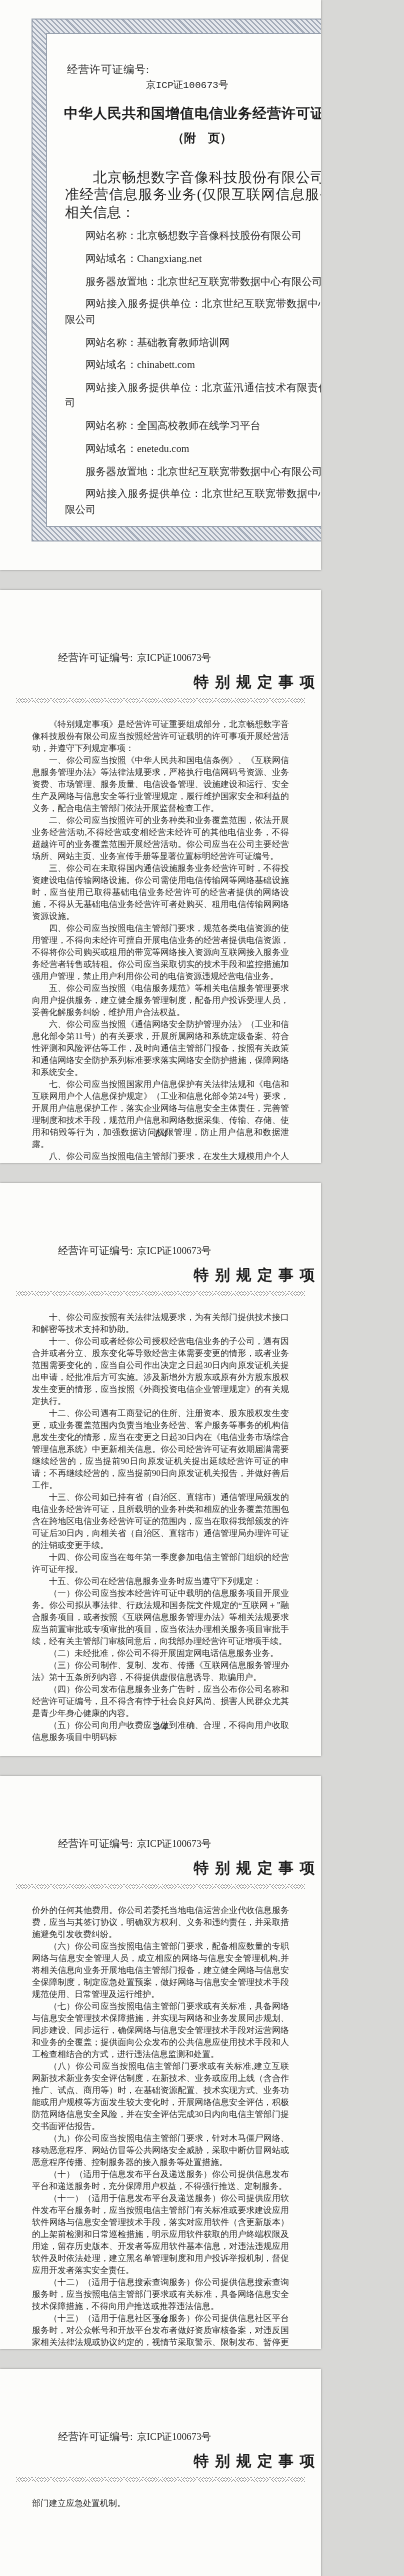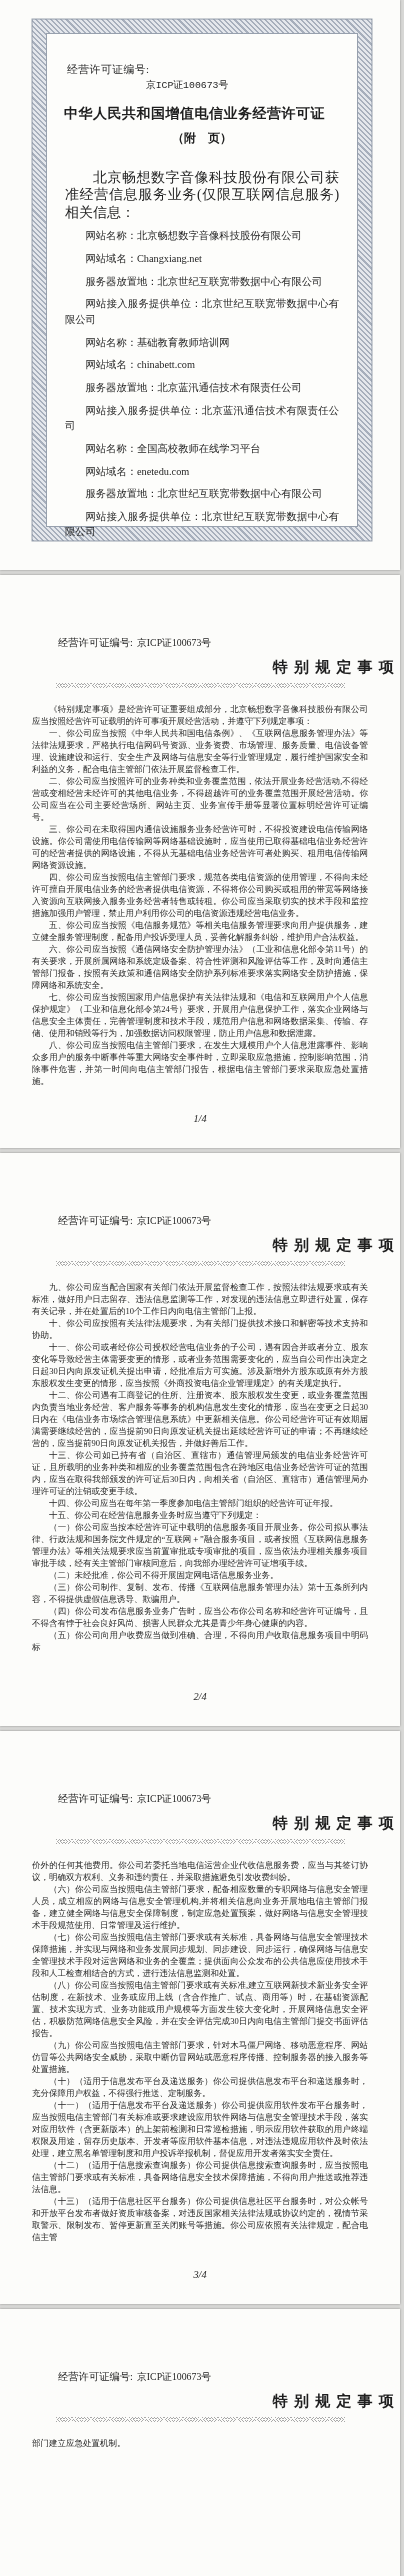--- a/index.html
+++ b/index.html
@@ -4,22 +4,22 @@
 <style>
   html,body{margin:0;padding:0;}
   body{
     width:405px;height:2873px;
     background:#d8d8d6;
     font-family:"Liberation Serif","DejaVu Serif",serif;
     color:#1f1f1f;
     -webkit-font-smoothing:antialiased;
   }
   .page{
-    position:relative;width:400px;background:#fcfcfa;
-    margin:0 0 5px 0;box-shadow:0 0 2.1px rgba(0,0,0,.35);
+    position:relative;width:321px;background:#fcfcfa;
+    margin:0 0 20px 0;box-shadow:0 0 2.1px rgba(0,0,0,.35);
     overflow:hidden;box-sizing:border-box;
   }
   .page-cert{height:570px;}
   .page-reg{height:573px;}
   .page-reg:last-child{height:570px;margin-bottom:0;}
 
   
   .cert-frame{
     position:absolute;left:32px;top:19px;width:340px;height:522px;
     box-sizing:border-box;padding:14.4px;
@@ -84,21 +84,20 @@
             <p class="cert-entry"><span>网站域名：</span><span>Changxiang.net</span></p>
 
             <p class="cert-entry"><span>服务器放置地：</span><span>北京世纪互联宽带数据中心有限公司</span></p>
 
             <p class="cert-entry"><span>网站接入服务提供单位：</span><span>北京世纪互联宽带数据中心有限公司</span></p>
 
             <p class="cert-entry"><span>网站名称：</span><span>基础教育教师培训网</span></p>
 
             <p class="cert-entry"><span>网站域名：</span><span>chinabett.com</span></p>
 
-            <p class="cert-entry"><span>服务器放置地：</span><span>北京蓝汛通信技术有限责任公司</span></p>
 
             <p class="cert-entry"><span>网站接入服务提供单位：</span><span>北京蓝汛通信技术有限责任公司</span></p>
 
             <p class="cert-entry"><span>网站名称：</span><span>全国高校教师在线学习平台</span></p>
 
             <p class="cert-entry"><span>网站域名：</span><span>enetedu.com</span></p>
 
             <p class="cert-entry"><span>服务器放置地：</span><span>北京世纪互联宽带数据中心有限公司</span></p>
 
             <p class="cert-entry"><span>网站接入服务提供单位：</span><span>北京世纪互联宽带数据中心有限公司</span></p>
@@ -125,21 +124,20 @@
       </div>
     <p class="page-num">1/4</p>
   </section>
 
   <section class="page page-reg">
     <p class="reg-header"><span>经营许可证编号:</span><span class="reg-lic-no">京ICP证100673号</span></p>
     <h2 class="reg-title">特别规定事项</h2>
     <div class="reg-wave"></div>
     <div class="reg-body">
 
-    <p class="reg-para">九、你公司应当配合国家有关部门依法开展监督检查工作，按照法律法规要求或有关标准，做好用户日志留存、违法信息监测等工作，对发现的违法信息立即进行处置，保存有关记录，并在处置后的10个工作日内向电信主管部门上报。</p>
         <p class="reg-para">十、你公司应按照有关法律法规要求，为有关部门提供技术接口和解密等技术支持和协助。</p>
         <p class="reg-para">十一、你公司或者经你公司授权经营电信业务的子公司，遇有因合并或者分立、股东变化等导致经营主体需要变更的情形，或者业务范围需要变化的，应当自公司作出决定之日起30日内向原发证机关提出申请，经批准后方可实施。涉及新增外方股东或原有外方股东股权发生变更的情形，应当按照《外商投资电信企业管理规定》的有关规定执行。</p>
         <p class="reg-para">十二、你公司遇有工商登记的住所、注册资本、股东股权发生变更，或业务覆盖范围内负责当地业务经营、客户服务等事务的机构信息发生变化的情形，应当在变更之日起30日内在《电信业务市场综合管理信息系统》中更新相关信息。你公司经营许可证有效期届满需要继续经营的，应当提前90日向原发证机关提出延续经营许可证的申请；不再继续经营的，应当提前90日向原发证机关报告，并做好善后工作。</p>
         <p class="reg-para">十三、你公司如已持有省（自治区、直辖市）通信管理局颁发的电信业务经营许可证，且所载明的业务种类和相应的业务覆盖范围包含在跨地区电信业务经营许可证的范围内，应当在取得我部颁发的许可证后30日内，向相关省（自治区、直辖市）通信管理局办理许可证的注销或变更手续。</p>
         <p class="reg-para">十四、你公司应当在每年第一季度参加电信主管部门组织的经营许可证年报。</p>
         <p class="reg-para">十五、你公司在经营信息服务业务时应当遵守下列规定：</p>
         <p class="reg-para">（一）你公司应当按本经营许可证中载明的信息服务项目开展业务。你公司拟从事法律、行政法规和国务院文件规定的“互联网＋”融合服务项目，或者按照《互联网信息服务管理办法》等相关法规要求应当前置审批或专项审批的项目，应当依法办理相关服务项目审批手续，经有关主管部门审核同意后，向我部办理经营许可证增项手续。</p>
         <p class="reg-para">（二）未经批准，你公司不得开展固定网电话信息服务业务。</p>
         <p class="reg-para">（三）你公司制作、复制、发布、传播《互联网信息服务管理办法》第十五条所列内容，不得提供虚假信息诱导、欺骗用户。</p>
         <p class="reg-para">（四）你公司发布信息服务业务广告时，应当公布你公司名称和经营许可证编号，且不得含有悖于社会良好风尚、损害人民群众尤其是青少年身心健康的内容。</p>

